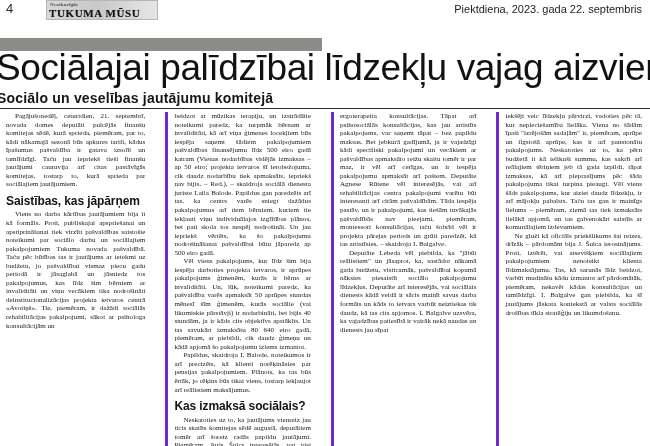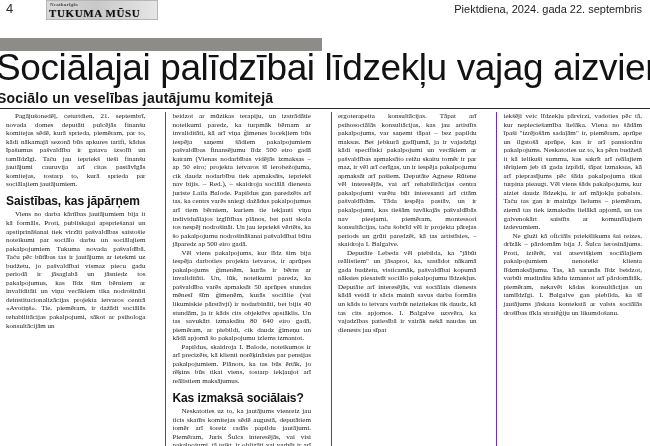--- a/index.html
+++ b/index.html
@@ -129,21 +129,21 @@
     width: 650px; height: 334px;
     display: flex;
     gap: 12px;
   }
   .col {
     width: 162px;
     padding: 0 8px 0 6px;
     overflow: hidden;
     position: relative;
   }
-  .col + .col { border-left: 1px solid #6d28d9; }
+  .col + .col { border-left: 3px solid #6d28d9; }
 
   .col p {
     margin: 0;
     font-family: "Liberation Serif", serif;
     font-size: 7.1px;
     line-height: 8.55px;
     text-align: justify;
     text-indent: 9px;
     color: #1c1c1c;
     hyphens: auto;
@@ -166,21 +166,21 @@
 <body>
 
 <div class="masthead">
   <div class="page-number">4</div>
 
   <div class="logo-box">
     <div class="logo-top">Neatkarīgās</div>
     <div class="logo-main">TUKUMA MŪSU</div>
   </div>
 
-  <div class="issue-date">Piektdiena, 2024. gada 22. septembris</div>
+  <div class="issue-date">Piektdiena, 2023. gada 22. septembris</div>
 </div>
 
 <div class="kicker-bar">
   <span>KUR PALIEK MŪSU NAUDA</span>
 </div>
 
 <div class="headline">Sociālajai palīdzībai līdzekļu vajag aizvien vairāk</div>
 <div class="subhead-main">Sociālo un veselības jautājumu komitejā</div>
 <div class="rule-top"></div>
 

